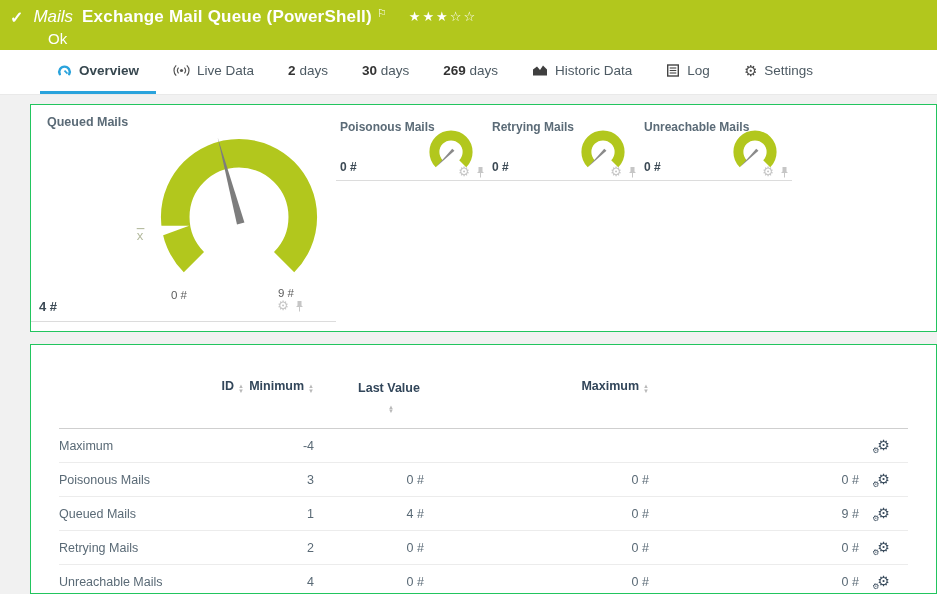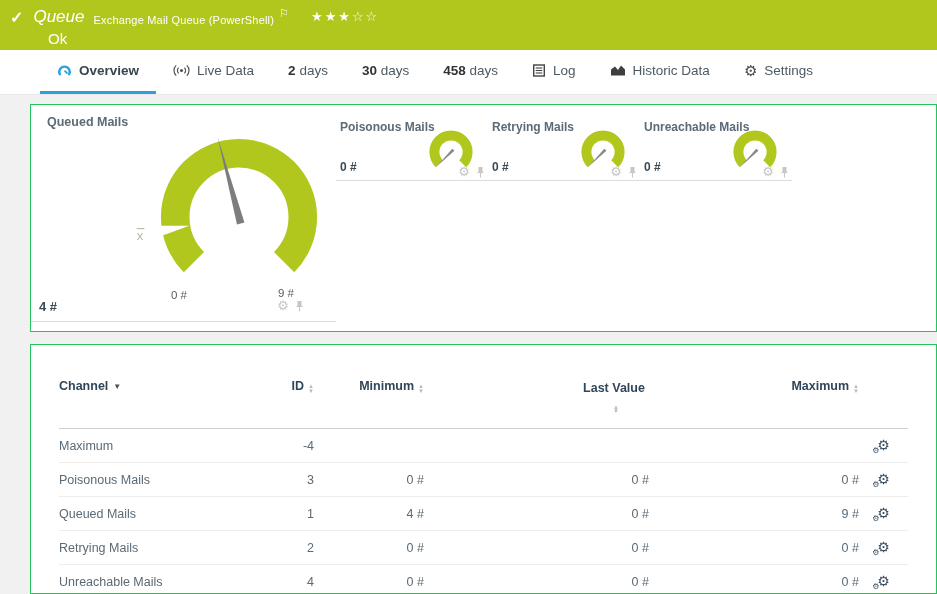--- a/index.html
+++ b/index.html
@@ -7,21 +7,21 @@
     width:937px;height:594px;overflow:hidden;
     background:#f1f1f1;
     font-family:"Liberation Sans",sans-serif;
     -webkit-font-smoothing:antialiased;
   }
   
   .topbar{height:50px;background:#b2c71d;color:#fff;position:relative;}
   .topbar-row1{display:flex;align-items:center;padding:7px 0 0 10px;}
   .check{font-size:16px;font-weight:bold;margin-right:10px;}
   .sensor-kind{font-style:italic;font-size:17px;margin-right:9px;}
-  .sensor-title{font-size:11px;font-weight:normal;letter-spacing:.2px;margin-top:6px;}
+  .sensor-title{font-size:17px;font-weight:bold;letter-spacing:.2px;}
   .flag{font-size:11px;margin:-8px 0 0 5px;}
   .stars{font-size:13px;margin:-2px 0 0 22px;letter-spacing:2px;}
   .status-ok{font-size:15px;margin:3px 0 0 48px;}
   
   .tabs{height:45px;background:#fff;display:flex;align-items:stretch;
         padding-left:40px;border-bottom:1px solid #e9e9e9;box-sizing:border-box;}
   .tab{display:flex;align-items:center;gap:7px;padding:0 17px;cursor:pointer;
        font-size:13.5px;color:#4d5a63;border-bottom:3px solid transparent;box-sizing:border-box;}
   .tab .num{font-weight:bold;color:#333;}
   .tab.active{border-bottom-color:#2aa3dc;color:#37474f;font-weight:bold;}
@@ -62,21 +62,21 @@
   .chan-gear{position:relative;display:inline-block;font-size:14px;color:#3b4d5e;line-height:1;cursor:pointer;}
   .chan-gear .small{position:absolute;left:-5px;bottom:-3px;font-size:8px;}
   .settings-cell{justify-self:center;}
 </style>
 </head>
 <body>
 
 <div class="topbar">
   <div class="topbar-row1">
     <span class="check">✓</span>
-    <span class="sensor-kind">Queue</span>
+    <span class="sensor-kind">Mails</span>
     <span class="sensor-title">Exchange Mail Queue (PowerShell)</span>
     <span class="flag">⚐</span>
     <span class="stars">★★★☆☆</span>
   </div>
   <div class="status-ok">Ok</div>
 </div>
 
 <div class="tabs">
   <div class="tab active">
     <svg width="15" height="15" viewBox="0 0 16 16">
@@ -95,36 +95,36 @@
     </svg>
     <span><span class="num"></span> <span>Live Data</span></span>
   </div>
   <div class="tab">
     <span><span class="num">2</span> <span>days</span></span>
   </div>
   <div class="tab">
     <span><span class="num">30</span> <span>days</span></span>
   </div>
   <div class="tab">
-    <span><span class="num">458</span> <span>days</span></span>
+    <span><span class="num">269</span> <span>days</span></span>
+  </div>
+  <div class="tab">
+    <svg width="16" height="13" viewBox="0 0 16 13">
+      <polygon points="1,11.5 1,5.5 5,2.5 8,6 11,1.5 15,5.5 15,11.5" fill="#3f3f3f"></polygon>
+    </svg>
+    <span><span class="num"></span> <span>Historic Data</span></span>
   </div>
   <div class="tab">
     <svg width="14" height="13" viewBox="0 0 14 13">
       <rect x="1.7" y="1" width="10.6" height="11" fill="none" stroke="#444" stroke-width="1.4"></rect>
       <line x1="3.7" y1="4" x2="10.3" y2="4" stroke="#444" stroke-width="1.1"></line>
       <line x1="3.7" y1="6.5" x2="10.3" y2="6.5" stroke="#444" stroke-width="1.1"></line>
       <line x1="3.7" y1="9" x2="10.3" y2="9" stroke="#444" stroke-width="1.1"></line>
     </svg>
     <span><span class="num"></span> <span>Log</span></span>
-  </div>
-  <div class="tab">
-    <svg width="16" height="13" viewBox="0 0 16 13">
-      <polygon points="1,11.5 1,5.5 5,2.5 8,6 11,1.5 15,5.5 15,11.5" fill="#3f3f3f"></polygon>
-    </svg>
-    <span><span class="num"></span> <span>Historic Data</span></span>
   </div>
   <div class="tab">
     <span class="gear-glyph">⚙</span>
     <span><span class="num"></span> <span>Settings</span></span>
   </div>
 </div>
 
 <div class="card gauges">
 
   <div class="gauge-main">
@@ -193,23 +193,20 @@
       <svg width="9" height="12" viewBox="0 0 9 12">
         <path d="M2.5 1 h4 v4.5 l1.5 1.5 h-7 l1.5 -1.5 z" fill="#c6c6c6"></path>
         <rect x="4" y="7" width="1" height="4.5" fill="#c6c6c6"></rect>
       </svg>
     </span>
   </div>
 </div>
 
 <div class="card table">
   <div class="trow thead">
-    <div class="cell">
-      <span>Channel</span><span class="chan-sort">▼</span>
-    </div>
     <div class="cell c-right">
       <span>ID</span><span class="sort">
           <i>▲</i>
           <i>▼</i>
         </span>
     </div>
     <div class="cell c-right">
       <span>Minimum</span><span class="sort">
           <i>▲</i>
           <i>▼</i>

